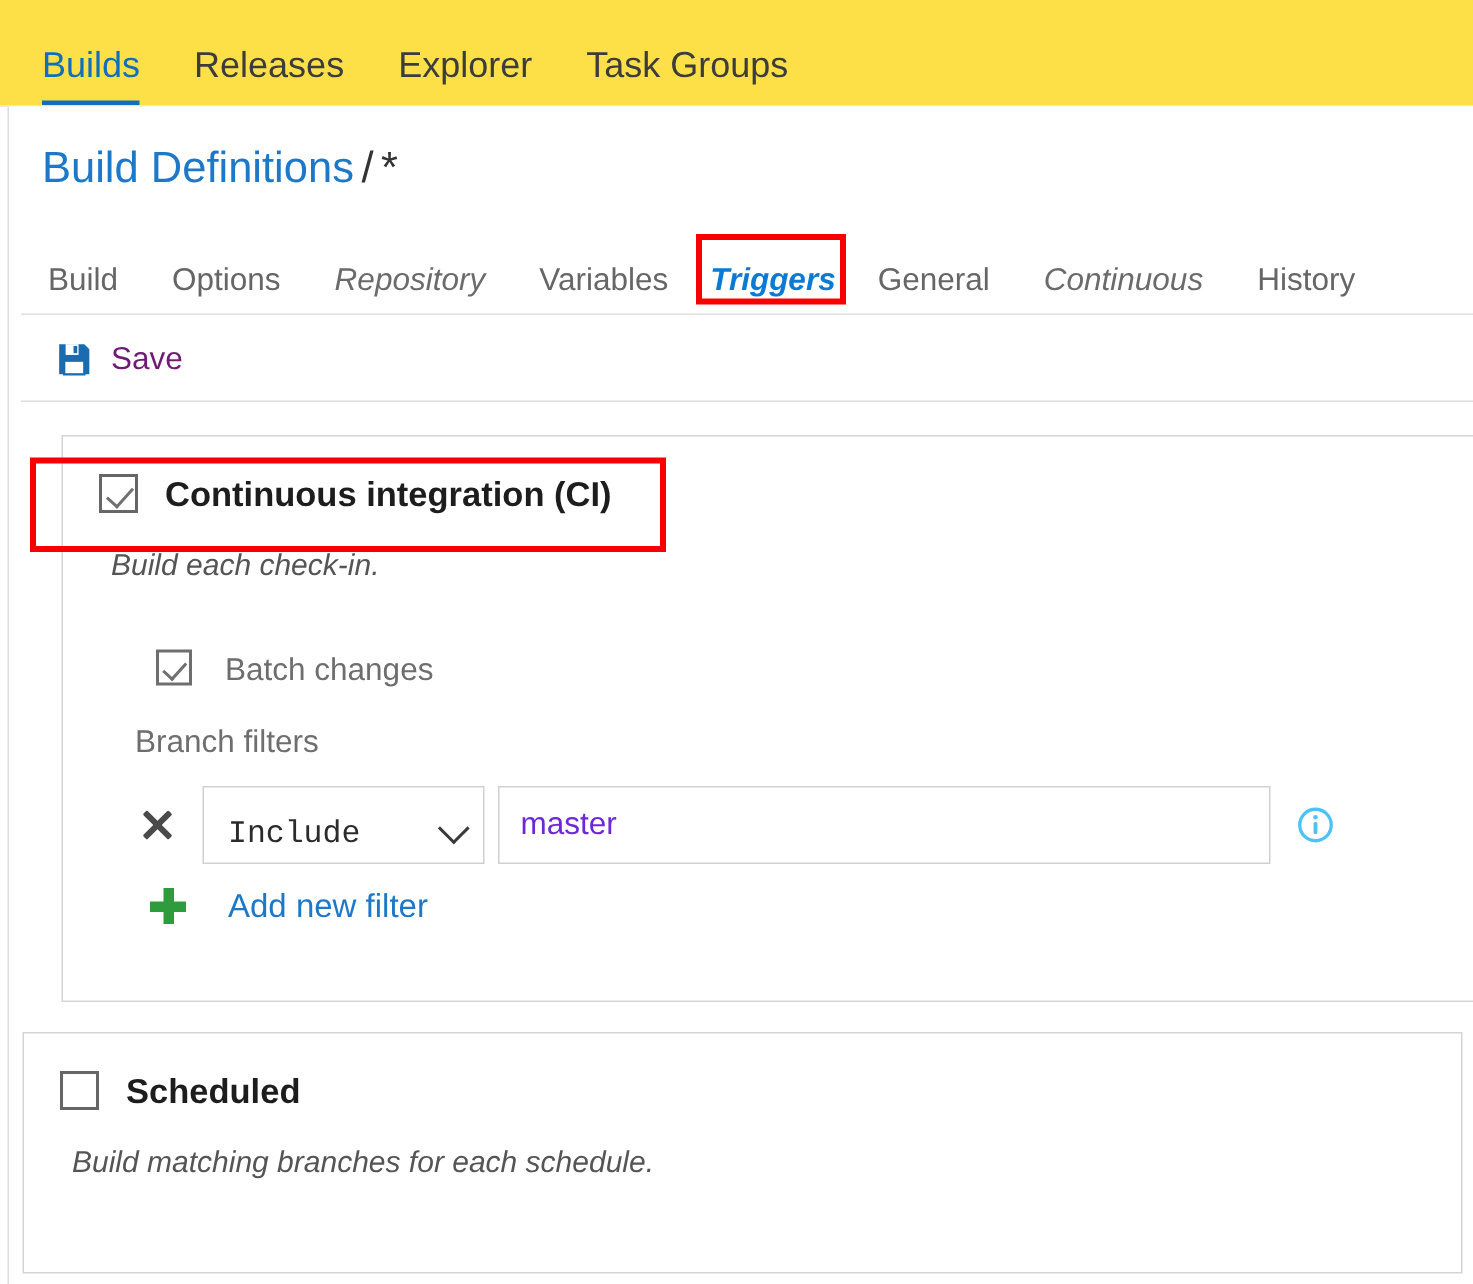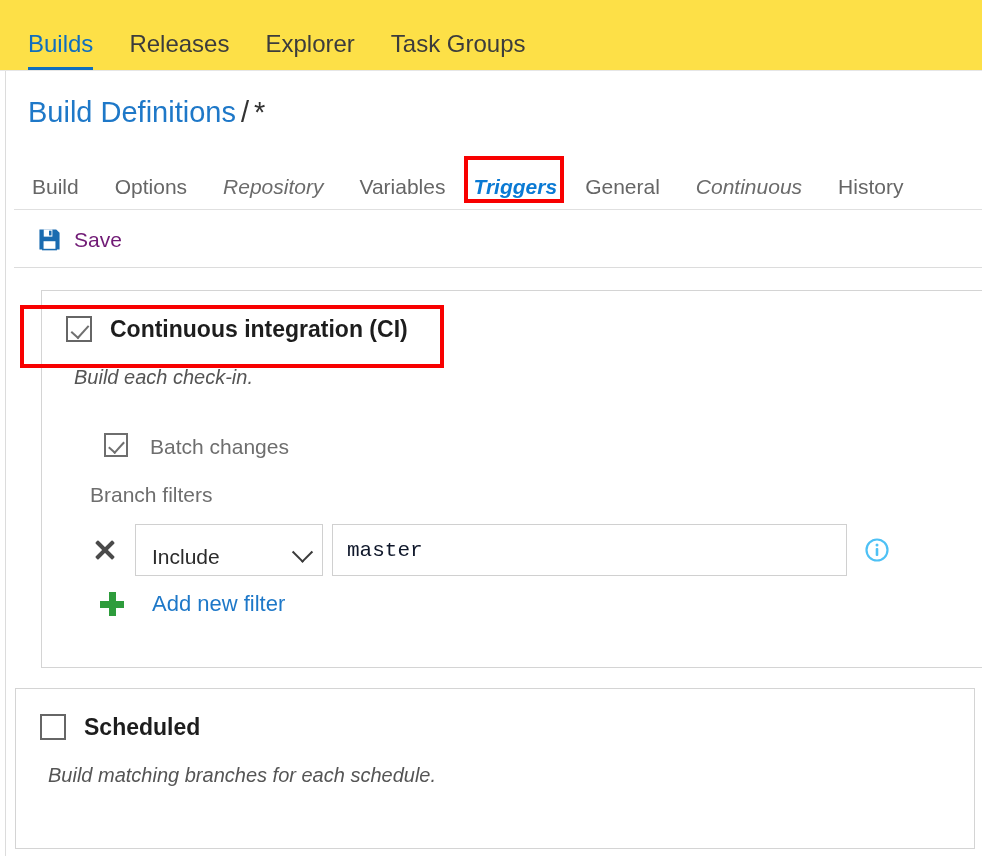--- a/index.html
+++ b/index.html
@@ -220,37 +220,38 @@
 
   .dropdown {
     width: 188px; height: 52px;
     border: 1px solid #d0d0d0;
     background: #ffffff;
     display: flex;
     align-items: center;
     padding: 13px 12px 0 16px;
     cursor: pointer;
     flex: 0 0 auto;
+    font-family: Liberation Mono, monospace;
   }
   .dd-val { font-size: 21px; color: #2b2b2b; flex: 1; line-height: 1; }
   .chev {
     width: 15px; height: 15px;
     border: solid #3a3a3a;
     border-width: 0 2px 2px 0;
     transform: rotate(45deg) translate(-3px,-3px);
     flex: 0 0 auto;
   }
 
   .txtinput {
     width: 515px; height: 52px;
     border: 1px solid #d0d0d0;
     background: #ffffff;
-    font-family: Liberation Mono, monospace;
+    font-family: Liberation Sans, sans-serif;
     font-size: 21px;
-    color: #0f172a;
+    color: #6d28d9;
     padding: 0 14px;
     margin-left: 9px;
     flex: 0 0 auto;
     outline: none;
   }
 
   .info-ic {
     width: 24px; height: 24px;
     margin-left: 18px;
     flex: 0 0 auto;

